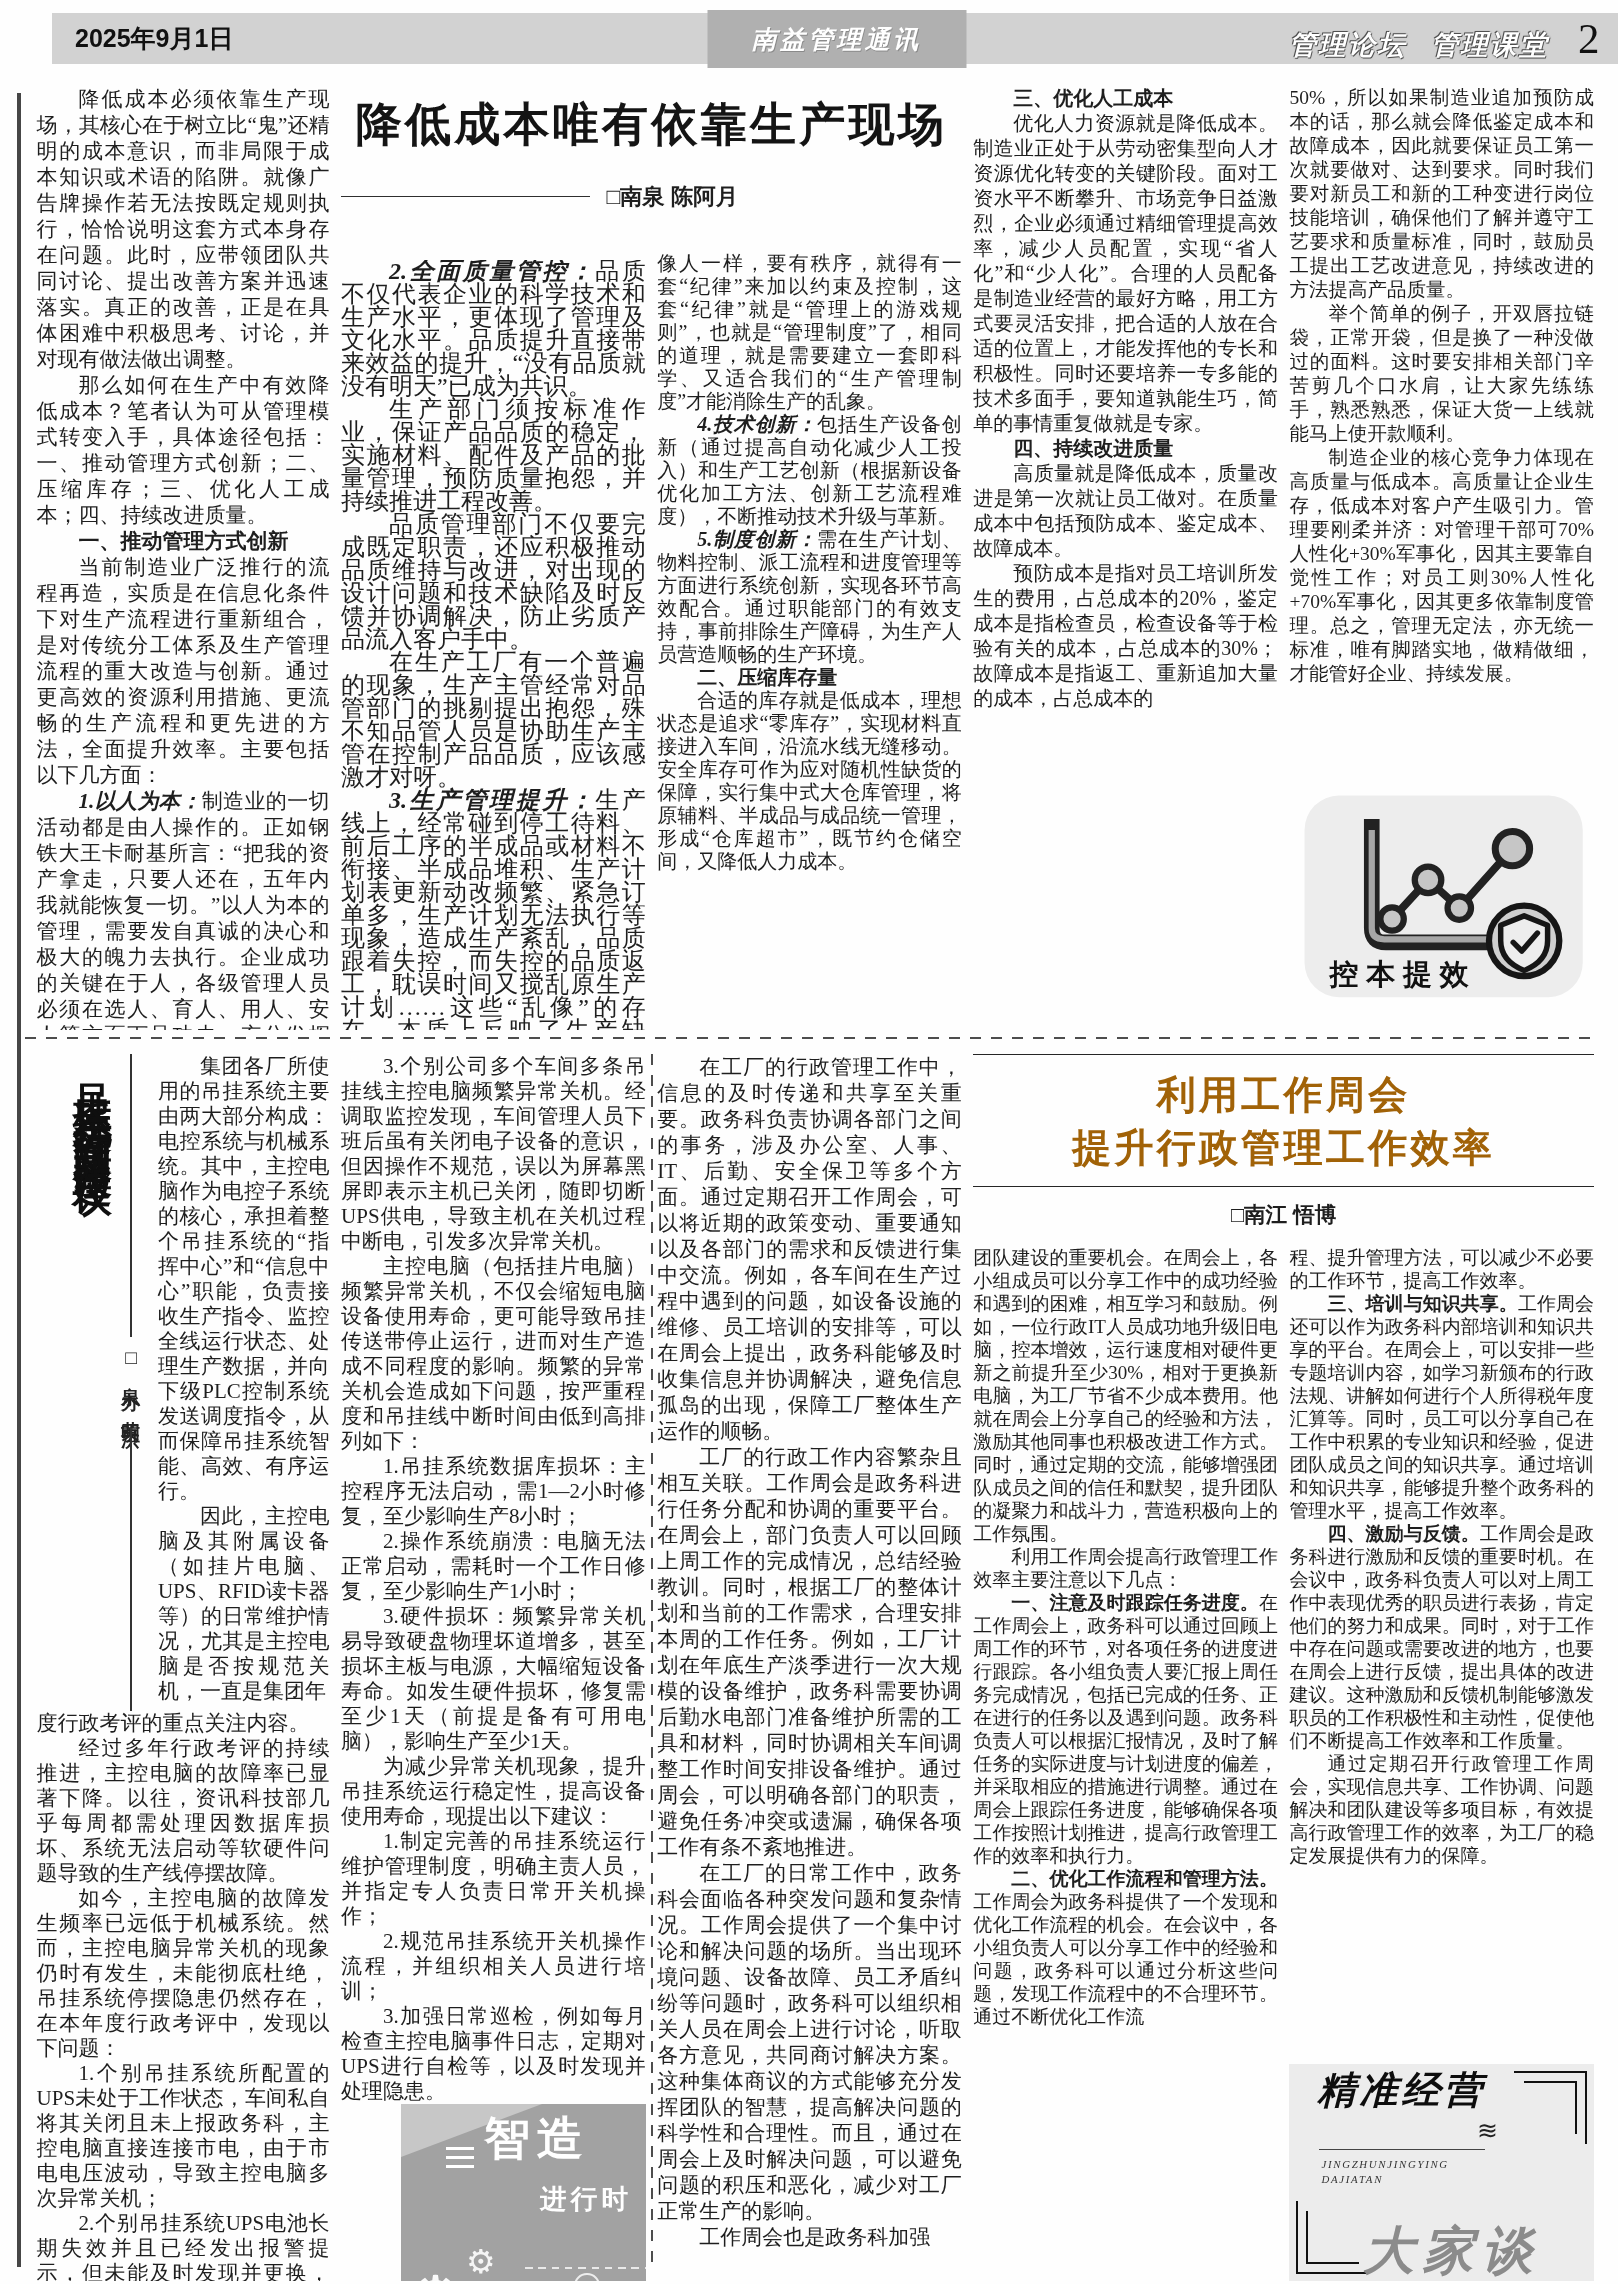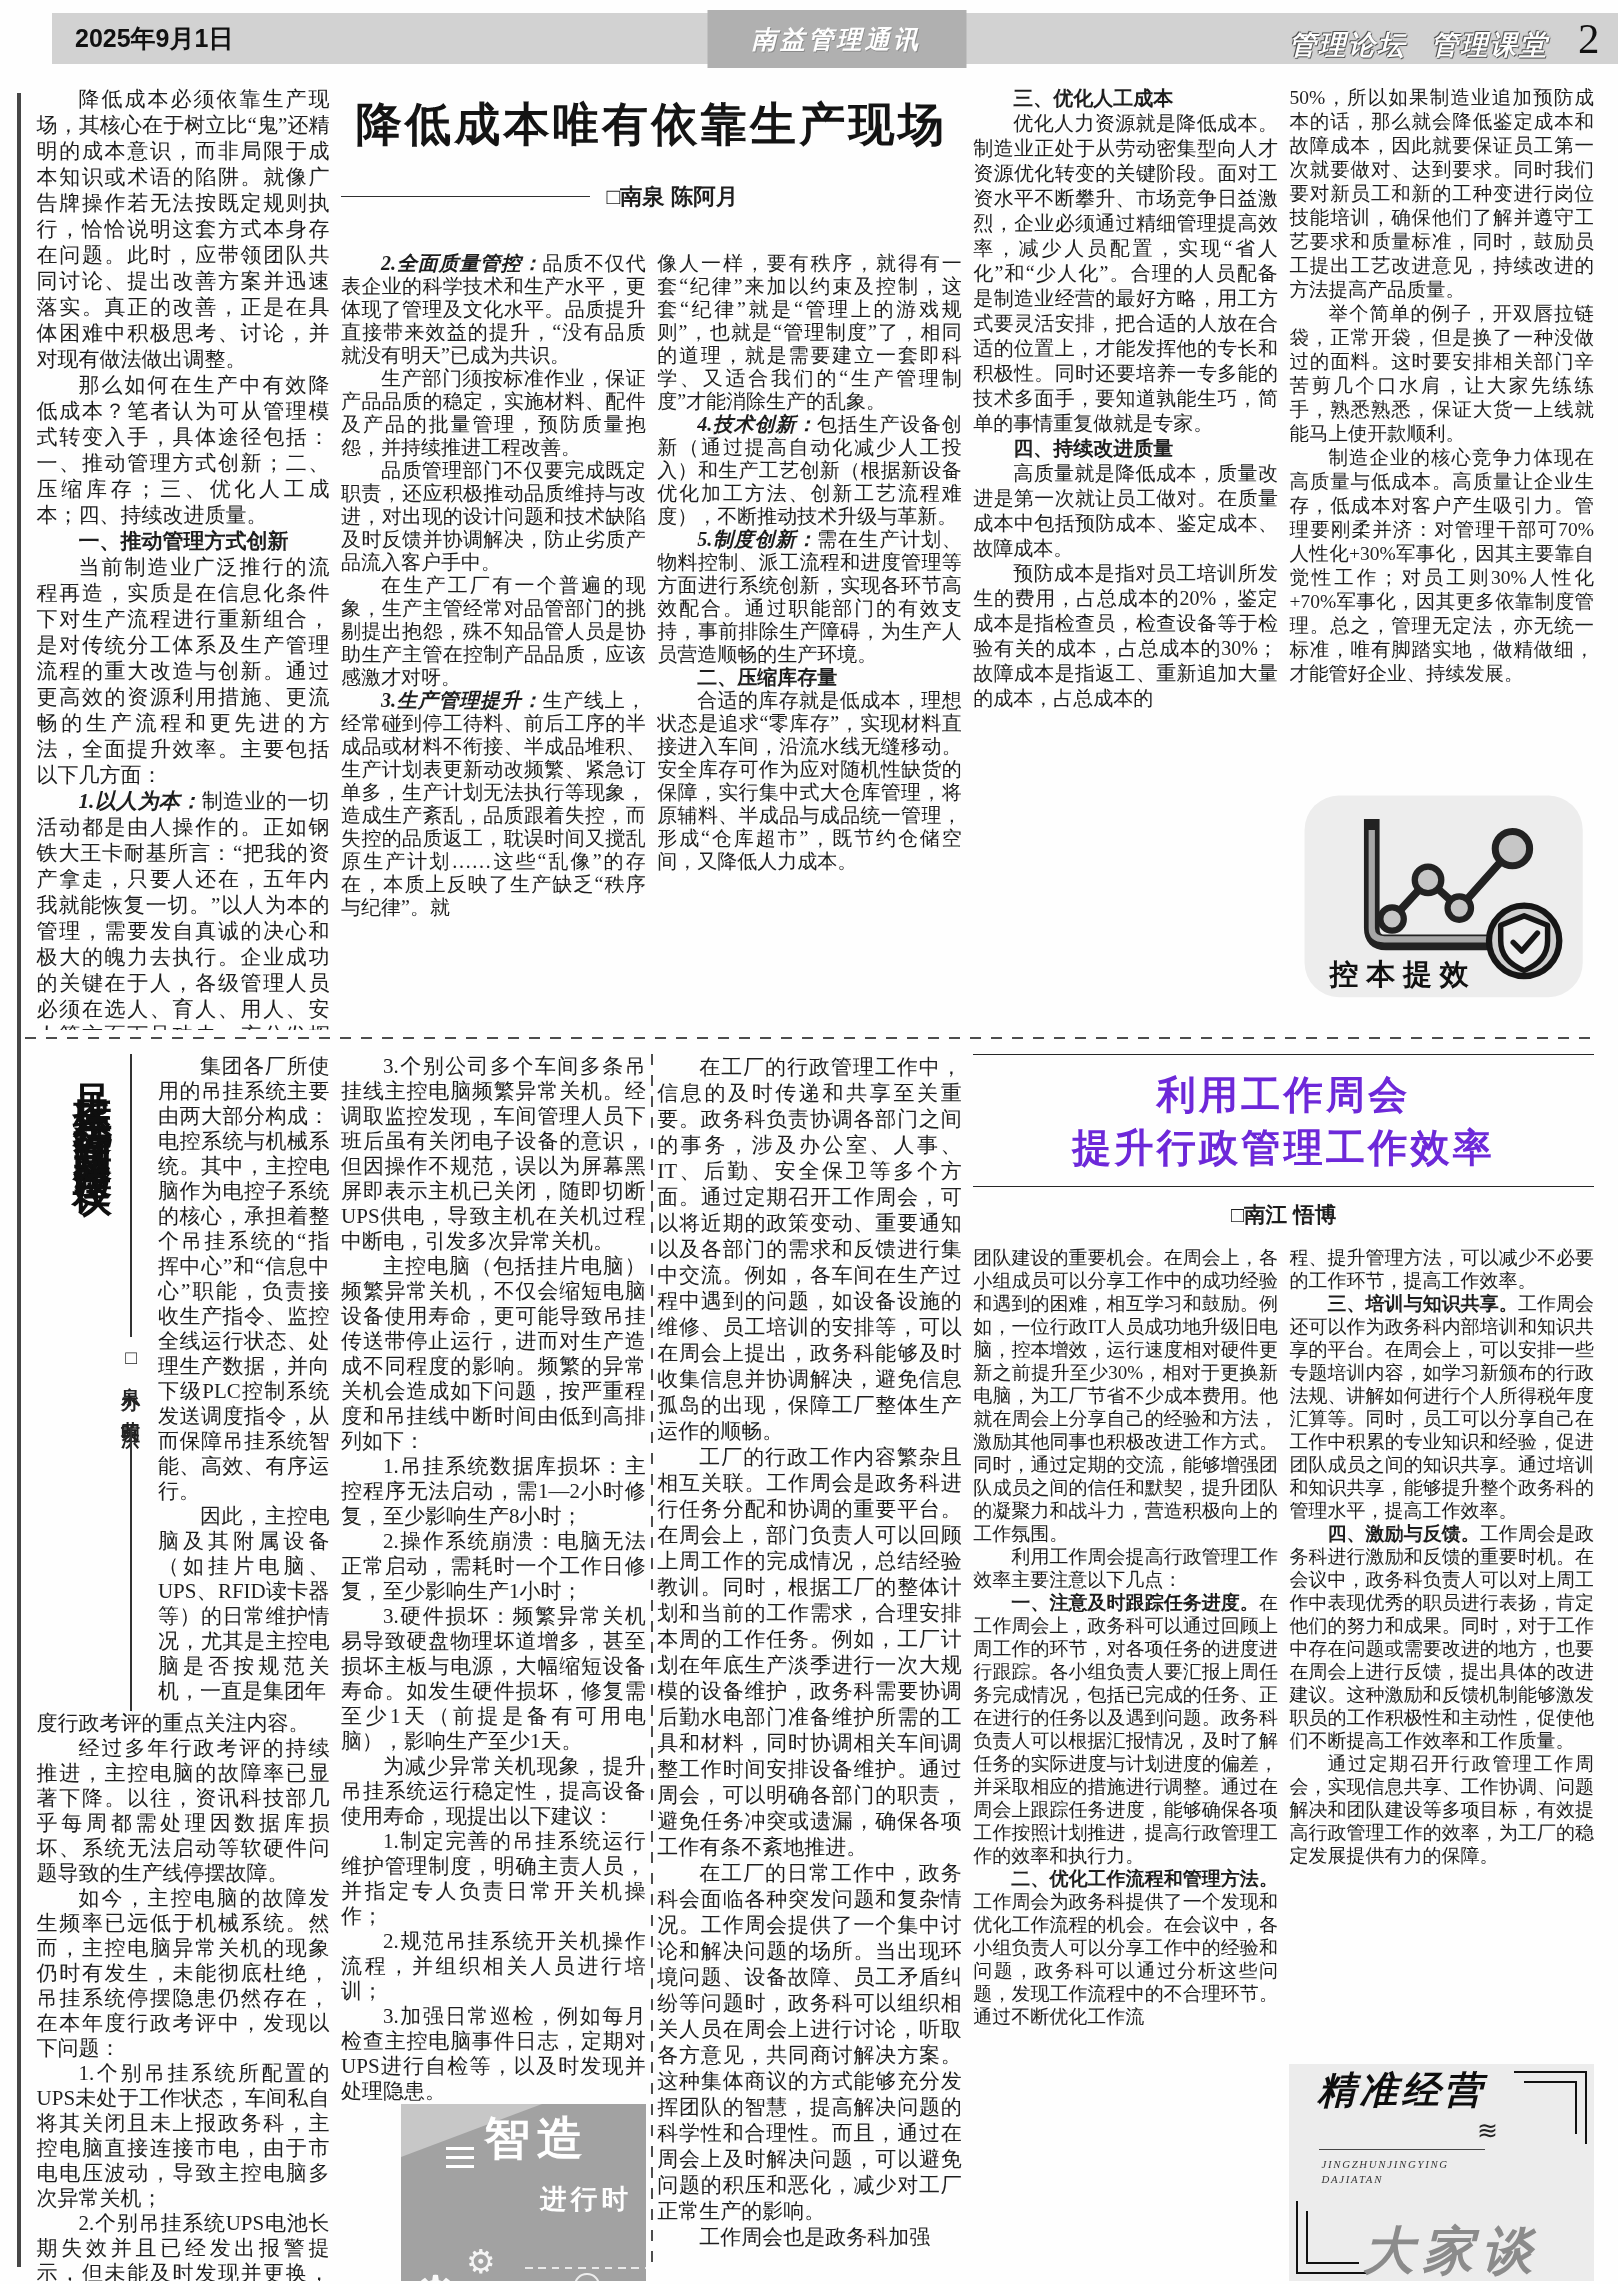--- a/index.html
+++ b/index.html
@@ -25,21 +25,21 @@
   .hp{margin:0;text-indent:2em;font-weight:700;font-family:"Liberation Sans",sans-serif;text-align:justify;}
   .lead{font-weight:700;}
   .kai{font-style:italic;}
   .hei{font-family:"Liberation Sans",sans-serif;font-style:normal;}
 
   
   .top-section{position:absolute;left:25px;top:86px;width:1569px;height:944px;
                display:grid;grid-template-columns:repeat(5,1fr);grid-template-rows:166px 1fr;column-gap:11.6px;}
   .a1-col1{grid-area:1/1/3/2;font-size:21px;line-height:26px;overflow:hidden;padding-left:11.6px;}
   .a1-titleblock{grid-area:1/2/2/4;}
-  .a1-col2{grid-area:2/2/3/3;font-size:20px;line-height:23px;overflow:hidden;}
+  .a1-col2{grid-area:2/2/3/3;font-size:24px;line-height:23px;overflow:hidden;margin-top:8px;}
   .a1-col3{grid-area:2/3/3/4;font-size:20px;line-height:23px;overflow:hidden;}
   .a1-col4{grid-area:1/4/3/5;font-size:20px;line-height:25px;overflow:hidden;}
   .a1-col5{grid-area:1/5/3/6;font-size:19.5px;line-height:24px;overflow:hidden;display:flex;flex-direction:column;}
   .a1-title{font-size:46px;font-weight:900;letter-spacing:3.3px;text-align:center;color:#141414;
             margin-top:8.3px;font-family:"Liberation Serif",serif;}
   .author-row{display:flex;align-items:center;margin-top:25px;}
   .author-rule{flex:1;border-top:1.7px solid #2e2e2e;}
   .author-label{font-family:"Liberation Sans",sans-serif;font-weight:600;font-size:22.4px;margin:0 16.6px;white-space:nowrap;}
   .author-spacer{width:207px;}
 
@@ -83,21 +83,21 @@
                  background:repeating-linear-gradient(90deg,#e9e9e9 0 7.5px,transparent 7.5px 13.3px);}
   .smart-bulb{position:absolute;bottom:8.3px;left:173px;width:21.6px;height:21.6px;border:2.5px solid #eee;
               border-radius:50%;}
   .smart-bulb:after{content:"";position:absolute;left:6.6px;top:21.6px;width:5px;height:6.6px;background:#eee;}
 
   
   .a3-col1{grid-column:3;font-size:21px;line-height:26px;overflow:hidden;}
   .a3-wrap{grid-column:4/6;display:flex;flex-direction:column;overflow:hidden;}
   .a3-titleblock{border-top:1.7px solid #262626;padding-top:13.3px;flex-shrink:0;}
   .a3-title{font-size:39px;font-weight:900;letter-spacing:3.3px;text-align:center;line-height:53px;
-            color:#6d28d9;font-family:"Liberation Serif",serif;}
+            color:#a16207;font-family:"Liberation Serif",serif;}
   .a3-rule{border-top:1.7px solid #262626;margin-top:11.6px;}
   .a3-author{text-align:center;font-family:"Liberation Sans",sans-serif;font-weight:600;font-size:21.6px;
              margin-top:13.3px;}
   .a3-cols{display:flex;gap:11.6px;flex:1;overflow:hidden;margin-top:16.6px;}
   .a3-c2{flex:1;font-size:19px;line-height:23px;overflow:hidden;}
   .a3-c3{flex:1;font-size:19px;line-height:23px;overflow:hidden;display:flex;flex-direction:column;}
 
   
   .talk-box{margin-top:auto;flex-shrink:0;height:217px;background:#ececec;position:relative;overflow:hidden;}
   .tb-corner{position:absolute;width:71px;height:71px;}

